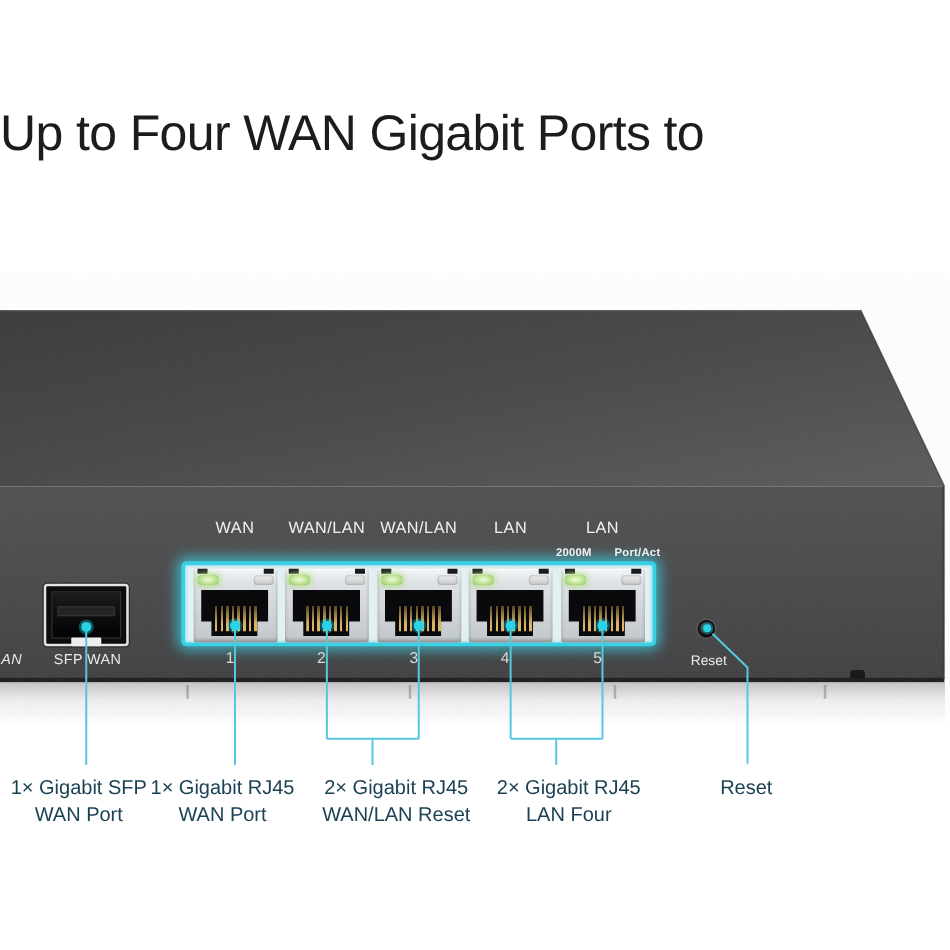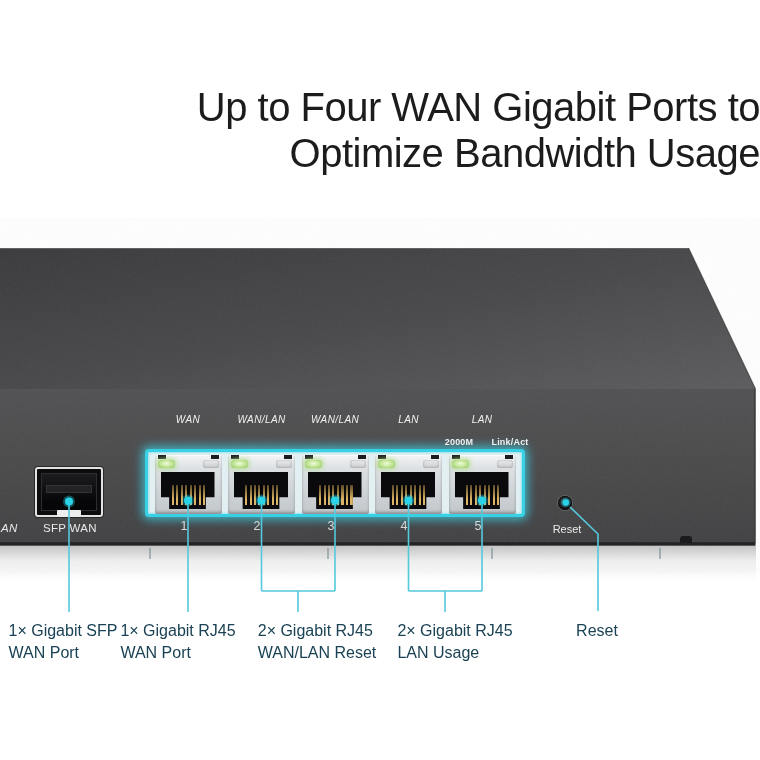--- a/index.html
+++ b/index.html
@@ -1,20 +1,20 @@
 <!DOCTYPE html>
 <html><head>
 <meta charset="utf-8">
 <style>
   html,body{margin:0;padding:0;}
   body{width:760px;height:760px;background:#ffffff;font-family:"Liberation Sans",sans-serif;position:relative;overflow:hidden;}
   .stage{position:absolute;inset:0;width:760px;height:760px;}
 
   
-  .title{position:absolute;top:84px;left:0;width:760px;margin:0;text-align:right;
+  .title{position:absolute;top:84px;left:0;width:760px;margin:0;text-align:left;
          font-size:40px;line-height:46px;font-weight:400;letter-spacing:-0.5px;color:#1c1c1c;}
 
   
   .device-svg{position:absolute;left:0;top:0;z-index:1;}
 
   
   .reflection{position:absolute;left:0;top:546px;width:756px;height:42px;z-index:0;
     background:linear-gradient(180deg,rgba(110,110,112,.40) 0%,rgba(170,170,172,.18) 35%,rgba(255,255,255,0) 85%);}
   .seam{position:absolute;top:548px;width:2px;height:11px;background:rgba(115,138,144,.55);z-index:2;}
 
@@ -50,39 +50,39 @@
   .sfp-latch{position:absolute;left:50%;transform:translateX(-50%);bottom:-2px;width:24px;height:7px;
     background:#eeeeef;border-radius:1px;}
 
   
   .reset-hole{position:absolute;left:558px;top:496px;width:14px;height:14px;border-radius:50%;z-index:10;
     background:radial-gradient(circle at 40% 35%,#3d3d3f,#0a0a0c 72%);
     box-shadow:0 0 0 1px rgba(130,130,132,.45), inset 0 1px 2px rgba(0,0,0,.85);}
 
   
   .pl{position:absolute;z-index:20;color:#f1f1f1;white-space:nowrap;}
-  .port-label{top:414px;font-size:10px;letter-spacing:.4px;transform:translateX(-50%);font-style:italic;}
+  .port-label{top:414px;font-size:13px;letter-spacing:.4px;transform:translateX(-50%);}
   .mini-label{top:437px;font-size:9px;font-weight:bold;letter-spacing:.2px;transform:translateX(-50%);}
   .port-num{top:519px;font-size:12.5px;color:#d9d9d9;transform:translateX(-50%);z-index:31;}
   .sfp-label{top:522px;left:70px;font-size:11.5px;letter-spacing:.3px;transform:translateX(-50%);color:#e9e9e9;}
   .edge-label{top:522px;left:1px;font-size:11.5px;letter-spacing:.3px;color:#e9e9e9;font-style:italic;}
   .reset-panel-label{top:523px;left:567px;font-size:11px;transform:translateX(-50%);color:#ececec;}
 
   
   .annot-svg{position:absolute;left:0;top:0;z-index:30;pointer-events:none;}
-  .callout{position:absolute;top:620px;transform:translateX(-50%);text-align:left;z-index:20;
+  .callout{position:absolute;top:620px;transform:translateX(-50%);text-align:center;z-index:20;
     color:#1a4254;font-size:16px;line-height:22px;white-space:nowrap;}
   .c1{left:63px}.c2{left:178px}.c3{left:317px}.c4{left:455px}.c5{left:597px}
 </style>
 </head>
 <body>
 
 <div class="stage">
 
-  <h1 class="title"><span>Up to Four WAN Gigabit Ports to</span><br><span>Optimize Bandwidth Usage</span></h1>
+  <h1 class="title"><span>Up to Four WAN Gigabit Ports to</span><br></h1>
 
   <div class="reflection"></div>
   <div class="seam" style="left:149px"></div>
   <div class="seam" style="left:327px"></div>
   <div class="seam" style="left:491px"></div>
   <div class="seam" style="left:659px"></div>
 
   <svg class="device-svg" width="760" height="760" viewBox="0 0 760 760">
     <defs>
       <linearGradient id="gTop" x1="0" y1="0" x2="1" y2="1">
@@ -170,21 +170,21 @@
   </div>
 
   <div class="reset-hole"></div>
 
   <span class="pl port-label" style="left:188px">WAN</span>
   <span class="pl port-label" style="left:261.5px">WAN/LAN</span>
   <span class="pl port-label" style="left:335px">WAN/LAN</span>
   <span class="pl port-label" style="left:408.5px">LAN</span>
   <span class="pl port-label" style="left:482px">LAN</span>
   <span class="pl mini-label" style="left:459px">2000M</span>
-  <span class="pl mini-label" style="left:510px">Link/Act</span>
+  <span class="pl mini-label" style="left:510px">Port/Act</span>
   <span class="pl port-num" style="left:184px">1</span>
   <span class="pl port-num" style="left:257px">2</span>
   <span class="pl port-num" style="left:331px">3</span>
   <span class="pl port-num" style="left:404px">4</span>
   <span class="pl port-num" style="left:478px">5</span>
   <span class="pl sfp-label">SFP WAN</span>
   <span class="pl edge-label">AN</span>
   <span class="pl reset-panel-label">Reset</span>
 
   <svg class="annot-svg" width="760" height="760" viewBox="0 0 760 760">
@@ -211,16 +211,16 @@
         <circle cx="335" cy="500.5" r="4"></circle>
       <circle cx="408.5" cy="500.5" r="4"></circle>
         <circle cx="482" cy="500.5" r="4"></circle>
       <circle cx="565.8" cy="502.5" r="3.2"></circle>
     </g>
   </svg>
 
   <div class="callout c1"><span>1× Gigabit SFP</span><br><span>WAN Port</span></div>
   <div class="callout c2"><span>1× Gigabit RJ45</span><br><span>WAN Port</span></div>
   <div class="callout c3"><span>2× Gigabit RJ45</span><br><span>WAN/LAN Reset</span></div>
-  <div class="callout c4"><span>2× Gigabit RJ45</span><br><span>LAN Usage</span></div>
+  <div class="callout c4"><span>2× Gigabit RJ45</span><br><span>LAN Four</span></div>
   <div class="callout c5"><span>Reset</span></div>
 
 </div>
 
 </body></html>

